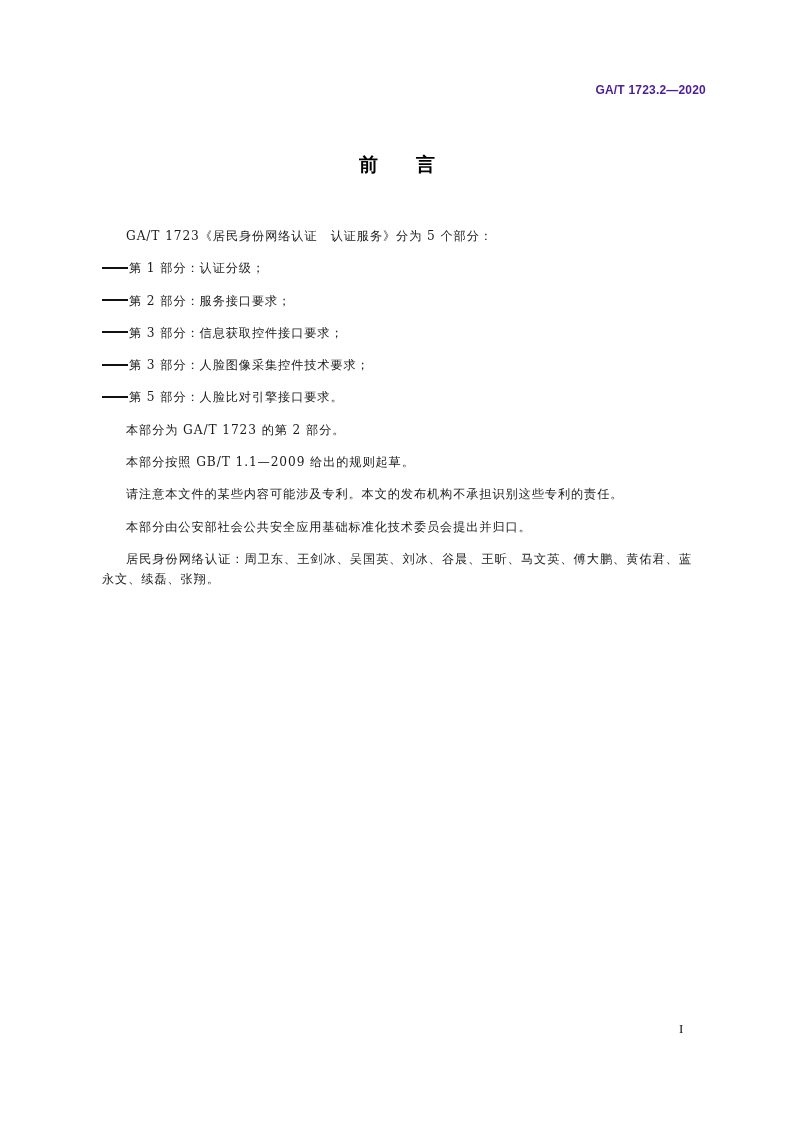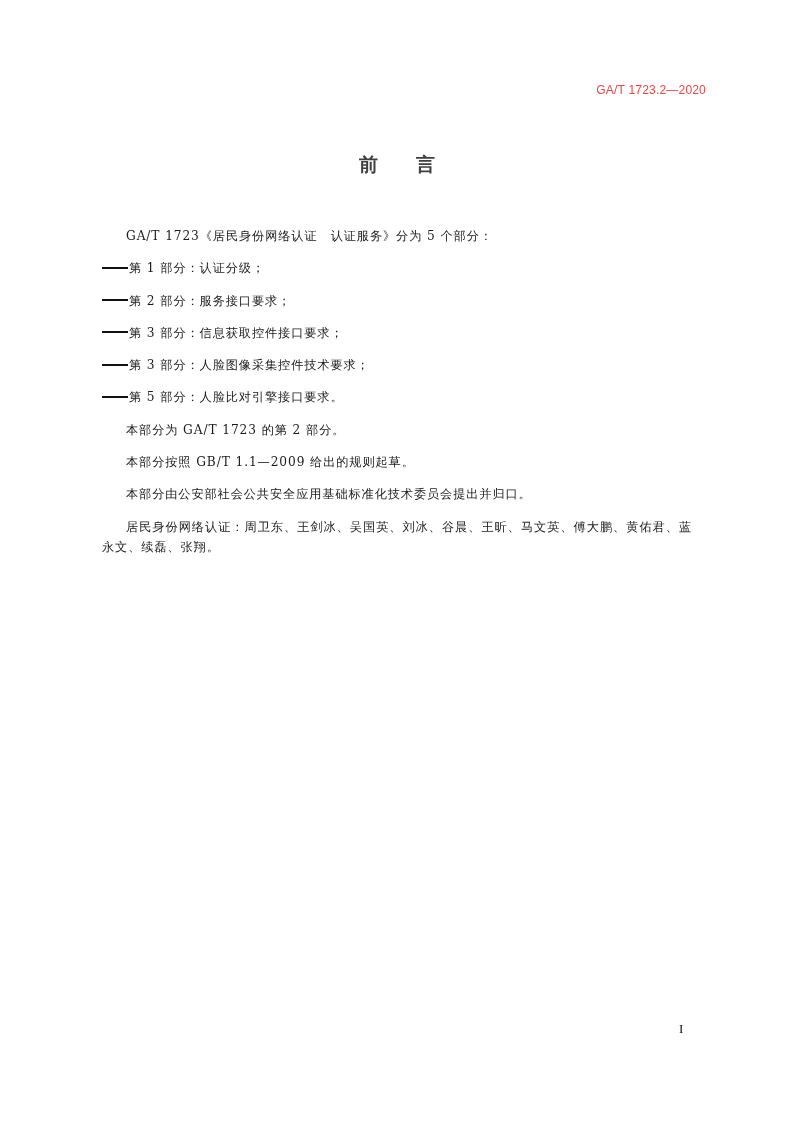--- a/index.html
+++ b/index.html
@@ -1,23 +1,23 @@
 <!DOCTYPE html>
 <html><head>
 <meta charset="utf-8">
 <style>
   html, body { margin: 0; padding: 0; background: #ffffff; }
   body { width: 794px; height: 1123px; position: relative; overflow: hidden;
          font-family: "DejaVu Serif", "Liberation Serif", serif; color: #1a1a1a; }
   .page { position: absolute; left: 0; top: 0; width: 794px; height: 1123px; background: #fff; }
   .std-code { position: absolute; right: 88px; top: 83px; font-family: "Liberation Sans", sans-serif;
-              font-size: 12px; font-weight: normal; letter-spacing: 0.2px; color: #ef4444; }
+              font-size: 12px; font-weight: bold; letter-spacing: 0.2px; color: #4c1d95; }
   .title { position: absolute; left: 0; width: 794px; top: 152px; text-align: center;
            font-family: "DejaVu Sans", sans-serif; font-size: 19px; font-weight: bold;
-           letter-spacing: 0; color: #404040; }
+           letter-spacing: 0; color: #000000; }
   .title span { display: inline-block; }
   .title .gap { width: 38px; }
   .body { position: absolute; left: 90px; top: 214px; width: 614px; font-size: 12.2px; line-height: 20.3px; }
   .p { margin: 12px; text-indent: 24px; text-align: justify; letter-spacing: 0.9px; }
   .item { margin: 12px; text-indent: 0; letter-spacing: 0.9px; }
   .dash { display: inline-block; width: 26px; height: 2px; background: #111; vertical-align: middle; margin-right: 1px; position: relative; top: -1px; }
   .p.wrap { text-align: justify; text-align-last: left; }
   .page-num { position: absolute; left: 679px; top: 1021px; font-family: "Liberation Serif", serif; font-size: 13px; color: #111; }
 </style>
 </head>
@@ -32,18 +32,19 @@
 
   <div class="body">
     <p class="p">GA/T 1723《居民身份网络认证　认证服务》分为 5 个部分：</p>
     <p class="item"><span class="dash"></span><span>第 1 部分：认证分级；</span></p>
     <p class="item"><span class="dash"></span><span>第 2 部分：服务接口要求；</span></p>
     <p class="item"><span class="dash"></span><span>第 3 部分：信息获取控件接口要求；</span></p>
     <p class="item"><span class="dash"></span><span>第 3 部分：人脸图像采集控件技术要求；</span></p>
     <p class="item"><span class="dash"></span><span>第 5 部分：人脸比对引擎接口要求。</span></p>
     <p class="p">本部分为 GA/T 1723 的第 2 部分。</p>
     <p class="p">本部分按照 GB/T 1.1—2009 给出的规则起草。</p>
+    <p class="p">请注意本文件的某些内容可能涉及专利。本文的发布机构不承担识别这些专利的责任。</p>
     <p class="p">本部分由公安部社会公共安全应用基础标准化技术委员会提出并归口。</p>
     <p class="p wrap">居民身份网络认证：周卫东、王剑冰、吴国英、刘冰、谷晨、王昕、马文英、傅大鹏、黄佑君、蓝永文、续磊、张翔。</p>
   </div>
 
   <div class="page-num">I</div>
 </div>
 
 </body></html>

